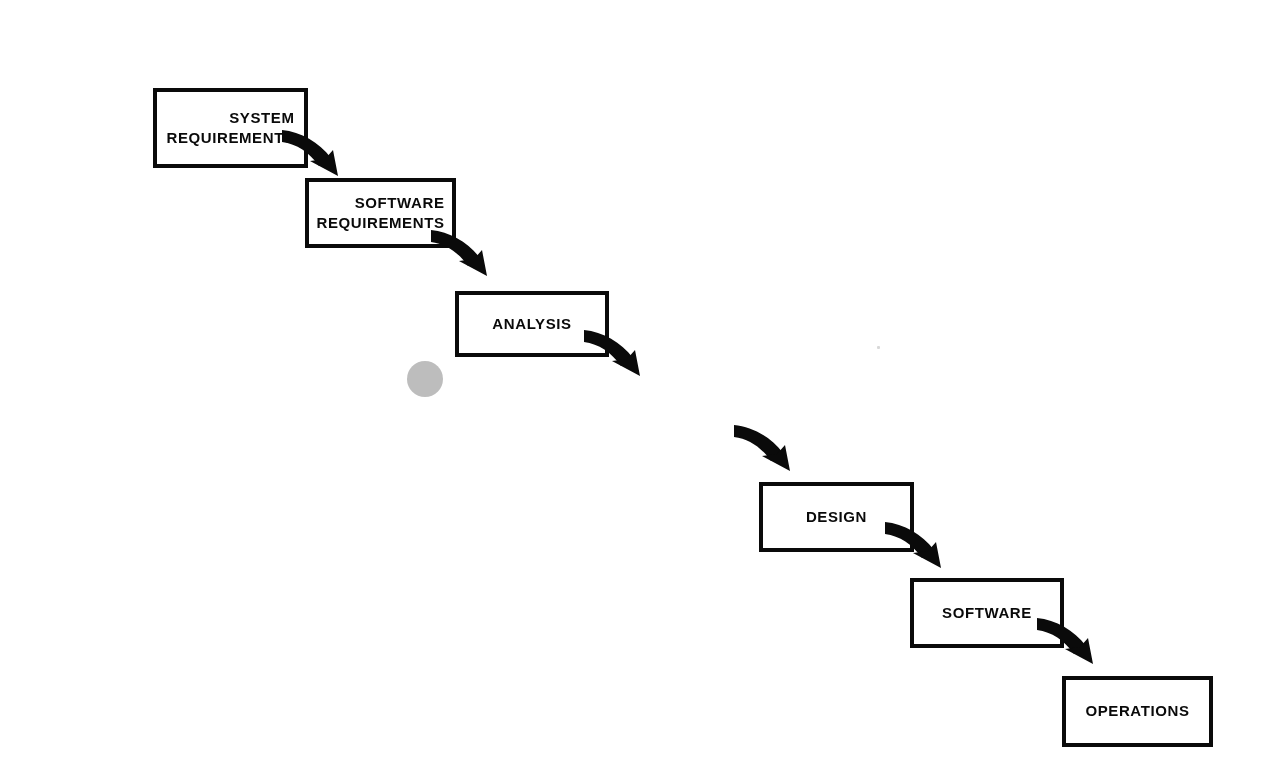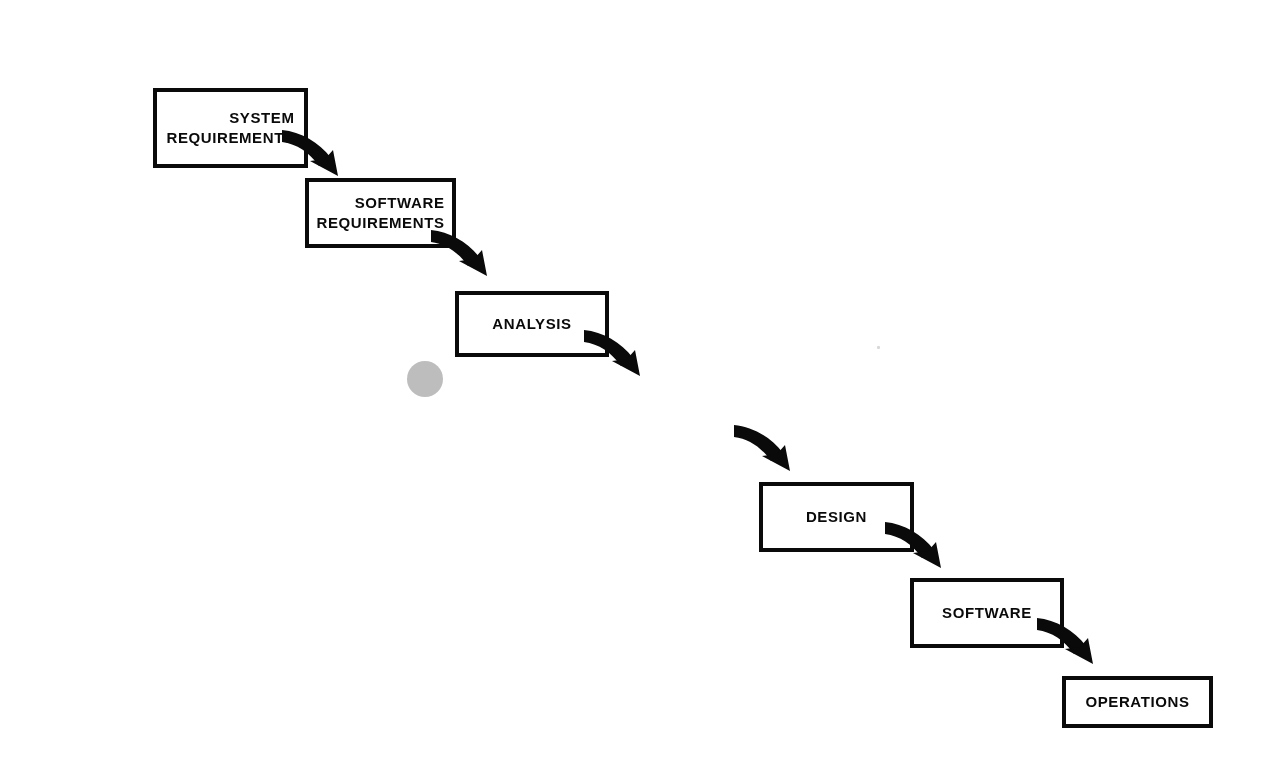--- a/index.html
+++ b/index.html
@@ -75,21 +75,21 @@
 
 
   <div class="stage-box" id="box-4" style="left: 724px; top: 482px; width: 155px; height: 70px; border-color: rgb(10, 10, 10);">
     <span class="stage-label">DESIGN</span>
   </div>
 
   <div class="stage-box" id="box-5" style="left: 875px; top: 578px; width: 154px; height: 70px; border-color: rgb(10, 10, 10);">
     <span class="stage-label">SOFTWARE</span>
   </div>
 
-  <div class="stage-box" id="box-6" style="left: 1027px; top: 676px; width: 151px; height: 52px; border-color: rgb(10, 10, 10);">
+  <div class="stage-box" id="box-6" style="left: 1027px; top: 676px; width: 151px; height: 71px; border-color: rgb(10, 10, 10);">
     <span class="stage-label">OPERATIONS</span>
   </div>
 
   <div id="arrow-layer">
       <div class="arrow" style="left: 281px; top: 128px;">
         <svg width="70" height="62" viewBox="0 0 70 62">
           <path d="M 1 2 C 20 4, 38 14, 50 30 L 38 38 C 28 24, 16 16, 1 14 Z" fill="#0a0a0a"></path>
           <path d="M 57 48 L 29 33 L 44 31 L 52 22 Z" fill="#0a0a0a"></path>
         </svg>
       </div>

